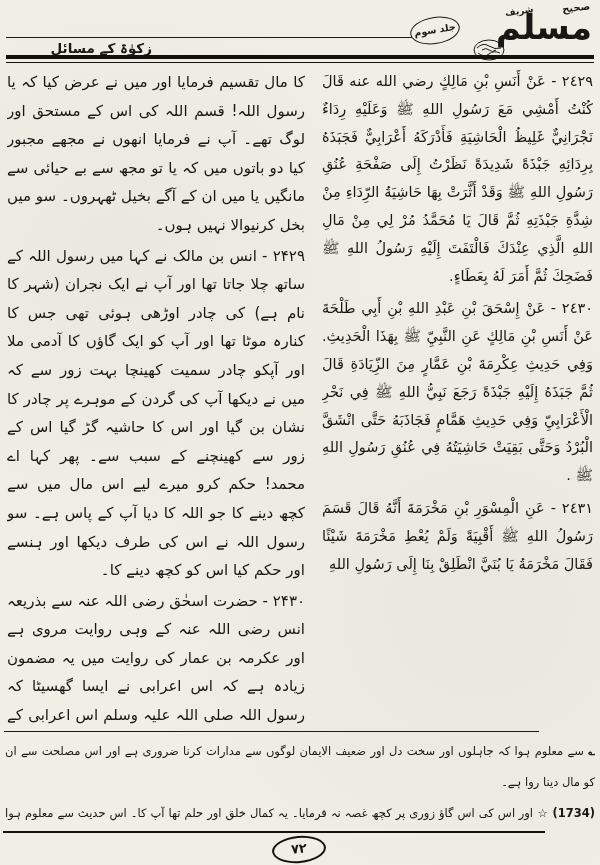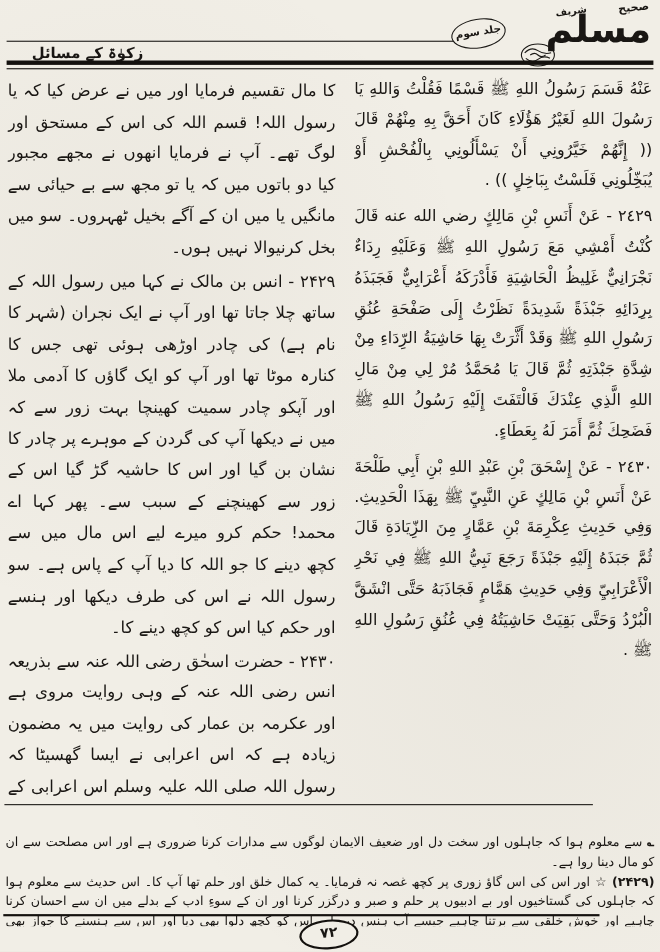--- a/index.html
+++ b/index.html
@@ -27,41 +27,41 @@
   .title-main{position:absolute;top:8px;right:0;font-size:34px;font-weight:bold;letter-spacing:-1px;line-height:1;}
   .title-sub{position:absolute;top:4px;right:58px;font-size:9px;font-weight:bold;transform:rotate(-8deg);}
   .seal{position:absolute;top:36px;right:86px;width:34px;height:24px;}
   .seal svg{width:100%;height:100%;}
   .vol-badge{
     position:absolute;top:17px;right:140px;width:48px;height:25px;
     border:1.6px solid #1c1a17;border-radius:50%;
     font-size:9.5px;font-weight:bold;text-align:center;line-height:24px;
     transform:rotate(-9deg);background:#f1eee6;z-index:2;
   }
-  .chapter{position:absolute;top:40px;right:465px;left:24px;font-size:13.5px;font-weight:bold;text-align:center;white-space:nowrap;}
+  .chapter{position:absolute;top:40px;right:448px;left:24px;font-size:13.5px;font-weight:bold;text-align:right;white-space:nowrap;}
   .hdr-rule-thick{
     position:absolute;top:55px;left:6px;right:6px;height:3px;
     border-top:4px solid #14110e;border-bottom:1.6px solid #14110e;
   }
   
   .columns{
     position:absolute;top:68px;right:7px;left:7px;height:660px;
     display:flex;gap:17px;overflow:hidden;
   }
   .col{overflow:hidden;}
   .col-arabic{width:271px;font-size:14.5px;line-height:27.8px;}
   .col-urdu{flex:1;font-size:15px;line-height:28.6px;}
   .col p{margin:0 0 5px 0;text-align:justify;}
   .col-urdu p{margin-bottom:2px;}
   .hnum{font-weight:normal;white-space:nowrap;}
   
   .fn-rule{position:absolute;top:731px;left:4px;width:535px;border-top:1.7px solid #1c1a17;}
   .footnotes{
     position:absolute;top:736px;left:5px;right:5px;height:86px;
-    font-size:11.5px;line-height:18px;text-align:justify;overflow:hidden;margin-top:20px;
+    font-size:11.5px;line-height:31px;text-align:justify;overflow:hidden;
   }
   .footnotes p{margin:0;}
   .fn-marker{font-weight:bold;}
   
   .ftr-rule{position:absolute;top:831px;left:3px;right:55px;border-top:2px solid #14110e;}
   .pagenum{
     position:absolute;top:836px;left:272px;width:50px;height:23px;
     border:2px solid #14110e;border-radius:50%;
     font-size:13px;font-weight:bold;text-align:center;line-height:22px;
     transform:rotate(-5deg);background:#f1eee6;
@@ -92,36 +92,36 @@
     </div>
 
     <div class="vol-badge">جلد سوم</div>
     <div class="chapter">زکوٰۃ کے مسائل</div>
     <div class="hdr-rule-thick"></div>
   </div>
 
   <div class="columns">
 
     <section class="col col-arabic">
-      <p><span class="hnum"></span> <span>عَنْهُ قَسَمَ رَسُولُ اللهِ ﷺ قَسْمًا فَقُلْتُ وَاللهِ يَا رَسُولَ اللهِ لَغَيْرُ هَؤُلَاءِ كَانَ أَحَقَّ بِهِ مِنْهُمْ قَالَ (( إِنَّهُمْ خَيَّرُونِي أَنْ يَسْأَلُونِي بِالْفُحْشِ أَوْ يُبَخِّلُونِي فَلَسْتُ بِبَاخِلٍ )) .</span></p>
       <p><span class="hnum">٢٤٢٩ -</span> <span>عَنْ أَنَسِ بْنِ مَالِكٍ رضي الله عنه قَالَ كُنْتُ أَمْشِي مَعَ رَسُولِ اللهِ ﷺ وَعَلَيْهِ رِدَاءٌ نَجْرَانِيٌّ غَلِيظُ الْحَاشِيَةِ فَأَدْرَكَهُ أَعْرَابِيٌّ فَجَبَذَهُ بِرِدَائِهِ جَبْذَةً شَدِيدَةً نَظَرْتُ إِلَى صَفْحَةِ عُنُقِ رَسُولِ اللهِ ﷺ وَقَدْ أَثَّرَتْ بِهَا حَاشِيَةُ الرِّدَاءِ مِنْ شِدَّةِ جَبْذَتِهِ ثُمَّ قَالَ يَا مُحَمَّدُ مُرْ لِي مِنْ مَالِ اللهِ الَّذِي عِنْدَكَ فَالْتَفَتَ إِلَيْهِ رَسُولُ اللهِ ﷺ فَضَحِكَ ثُمَّ أَمَرَ لَهُ بِعَطَاءٍ.</span></p>
       <p><span class="hnum">٢٤٣٠ -</span> <span>عَنْ إِسْحَقَ بْنِ عَبْدِ اللهِ بْنِ أَبِي طَلْحَةَ عَنْ أَنَسِ بْنِ مَالِكٍ عَنِ النَّبِيِّ ﷺ بِهَذَا الْحَدِيثِ. وَفِي حَدِيثِ عِكْرِمَةَ بْنِ عَمَّارٍ مِنَ الزِّيَادَةِ قَالَ ثُمَّ جَبَذَهُ إِلَيْهِ جَبْذَةً رَجَعَ نَبِيُّ اللهِ ﷺ فِي نَحْرِ الْأَعْرَابِيِّ وَفِي حَدِيثِ هَمَّامٍ فَجَاذَبَهُ حَتَّى انْشَقَّ الْبُرْدُ وَحَتَّى بَقِيَتْ حَاشِيَتُهُ فِي عُنُقِ رَسُولِ اللهِ ﷺ .</span></p>
+      <p><span class="hnum">٢٤٣١ -</span> <span>عَنِ الْمِسْوَرِ بْنِ مَخْرَمَةَ أَنَّهُ قَالَ قَسَمَ رَسُولُ اللهِ ﷺ أَقْبِيَةً وَلَمْ يُعْطِ مَخْرَمَةَ شَيْئًا فَقَالَ مَخْرَمَةُ يَا بُنَيَّ انْطَلِقْ بِنَا إِلَى رَسُولِ اللهِ</span></p>
     </section>
 
     <section class="col col-urdu">
       <p><span class="hnum"></span> <span>کا مال تقسیم فرمایا اور میں نے عرض کیا کہ یا رسول اللہ! قسم اللہ کی اس کے مستحق اور لوگ تھے۔ آپ نے فرمایا انھوں نے مجھے مجبور کیا دو باتوں میں کہ یا تو مجھ سے بے حیائی سے مانگیں یا میں ان کے آگے بخیل ٹھہروں۔ سو میں بخل کرنیوالا نہیں ہوں۔</span></p>
       <p><span class="hnum">۲۴۲۹ -</span> <span>انس بن مالک نے کہا میں رسول اللہ کے ساتھ چلا جاتا تھا اور آپ نے ایک نجران (شہر کا نام ہے) کی چادر اوڑھی ہوئی تھی جس کا کنارہ موٹا تھا اور آپ کو ایک گاؤں کا آدمی ملا اور آپکو چادر سمیت کھینچا بہت زور سے کہ میں نے دیکھا آپ کی گردن کے موہرے پر چادر کا نشان بن گیا اور اس کا حاشیہ گڑ گیا اس کے زور سے کھینچنے کے سبب سے۔ پھر کہا اے محمد! حکم کرو میرے لیے اس مال میں سے کچھ دینے کا جو اللہ کا دیا آپ کے پاس ہے۔ سو رسول اللہ نے اس کی طرف دیکھا اور ہنسے اور حکم کیا اس کو کچھ دینے کا۔</span></p>
       <p><span class="hnum">۲۴۳۰ -</span> <span>حضرت اسحٰق رضی اللہ عنہ سے بذریعہ انس رضی اللہ عنہ کے وہی روایت مروی ہے اور عکرمہ بن عمار کی روایت میں یہ مضمون زیادہ ہے کہ اس اعرابی نے ایسا گھسیٹا کہ رسول اللہ صلی اللہ علیہ وسلم اس اعرابی کے گلے سے لگ گئے اور ہمام کی روایت میں ہے کہ ایسا کھینچا کہ چادر مبارک پھٹ گئی اور کنارہ اس کا رسول اللہ صلی اللہ علیہ وسلم کے گلے میں رہ گیا۔ باقی مضمون وہی ہے جو اوپر گزرا۔</span></p>
 
     </section>
 
   </div>
 
   <div class="fn-rule"></div>
   <div class="footnotes">
     <p><span class="fn-marker">؎</span> <span>سے معلوم ہوا کہ جاہلوں اور سخت دل اور ضعیف الایمان لوگوں سے مدارات کرنا ضروری ہے اور اس مصلحت سے ان کو مال دینا روا ہے۔</span></p>
-    <p><span class="fn-marker">(۲۴۲۹) ☆</span> <span>اور اس کی اس گاؤ زوری پر کچھ غصہ نہ فرمایا۔ یہ کمال خلق اور حلم تھا آپ کا۔ اس حدیث سے معلوم ہوا کہ جاہلوں کی گستاخیوں اور بے ادبیوں پر حلم و صبر و درگزر کرنا اور ان کے سوءِ ادب کے بدلے میں ان سے احسان کرنا چاہیے اور خوش خلقی سے برتنا چاہیے جیسے آپ ہنس دیے اور اس کو کچھ دلوا بھی دیا اور اس سے ہنسنے کا جواز بھی سمجھا گیا۔</span></p>
+    <p><span class="fn-marker">(1734) ☆</span> <span>اور اس کی اس گاؤ زوری پر کچھ غصہ نہ فرمایا۔ یہ کمال خلق اور حلم تھا آپ کا۔ اس حدیث سے معلوم ہوا کہ جاہلوں کی گستاخیوں اور بے ادبیوں پر حلم و صبر و درگزر کرنا اور ان کے سوءِ ادب کے بدلے میں ان سے احسان کرنا چاہیے اور خوش خلقی سے برتنا چاہیے جیسے آپ ہنس دیے اور اس کو کچھ دلوا بھی دیا اور اس سے ہنسنے کا جواز بھی سمجھا گیا۔</span></p>
   </div>
 
   <div class="ftr-rule"></div>
   <div class="pagenum">۷۲</div>
 
 </div>
 
 </body></html>

